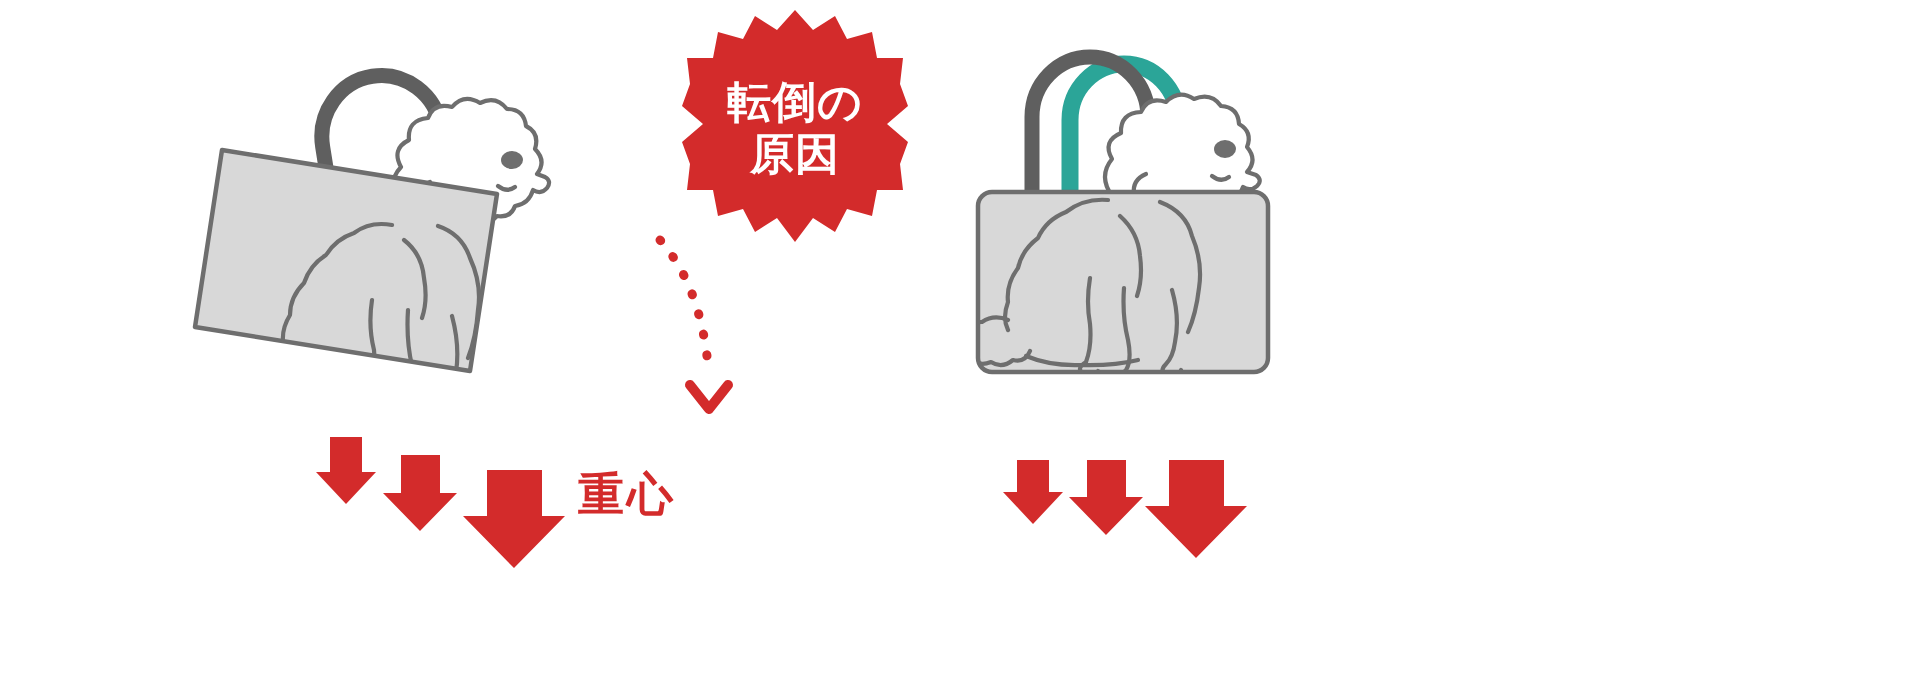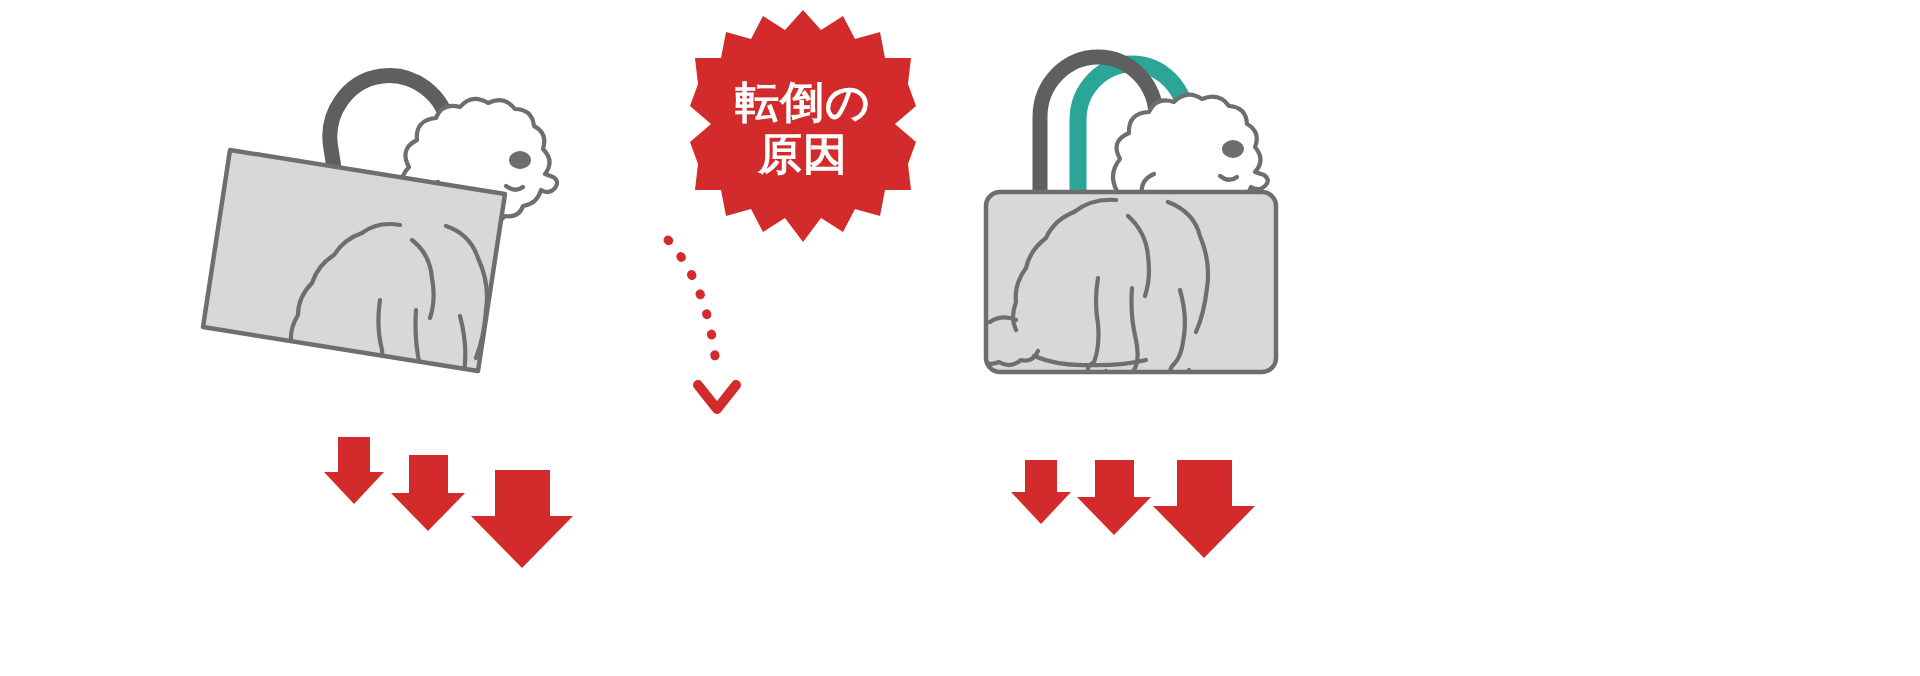--- a/index.html
+++ b/index.html
@@ -14,21 +14,20 @@
     position: relative;
     width: 1920px;
     height: 676px;
     background: #ffffff;
     overflow: hidden;
   }
   .panel {
     position: absolute;
     top: 0;
     height: 556px;
-    margin-left: 8px;
   }
   #panel-left  { left: 0px;   width: 960px; }
   #panel-right { left: 960px; width: 960px; }
 
   .svg-layer {
     position: absolute;
     left: 0;
     top: 0;
     width: 960px;
     height: 676px;
@@ -206,20 +205,21 @@
           220,156 223,182 197,182 192,208 167,201 155,224 133,210 115,234 97,210 75,224
           63,201 38,208 33,182 7,182 10,156 2,134 23,116 2,98 10,76 7,50 33,50 38,24
           63,31 75,8 97,22"></polygon>
       </svg>
       <div class="burst-text">
         <span>転倒の</span>
         <span>原因</span>
       </div>
     </div>
 
+    <div class="cog-label" id="cog-left">重心</div>
 
   </div>
 
   <div class="panel" id="panel-right">
 
     <svg class="svg-layer" viewBox="0 0 960 676">
       <defs>
         <clipPath id="clip-bag-right">
           <path d="M 18 192 h 290 v 180 h -290 Z"></path>
         </clipPath>

